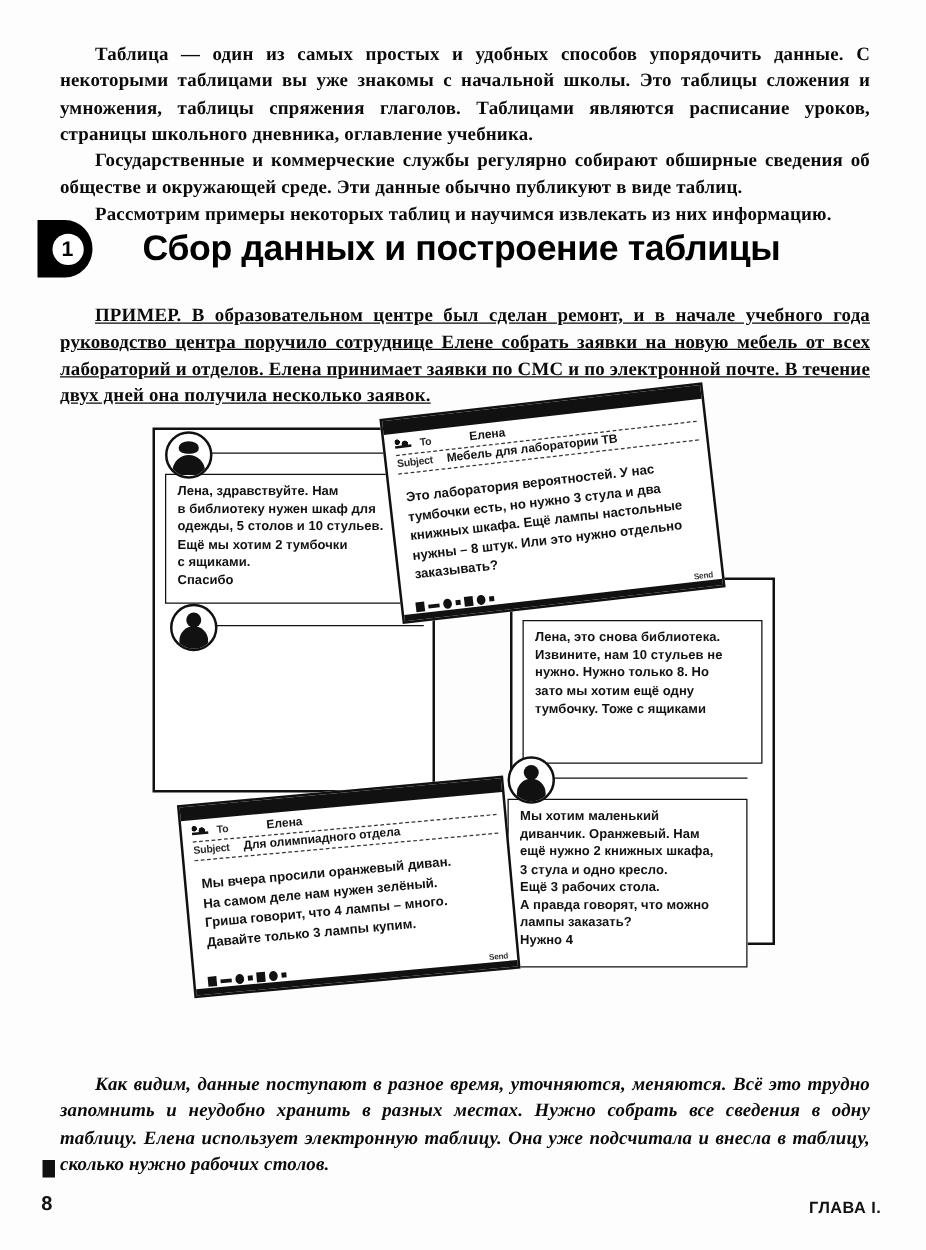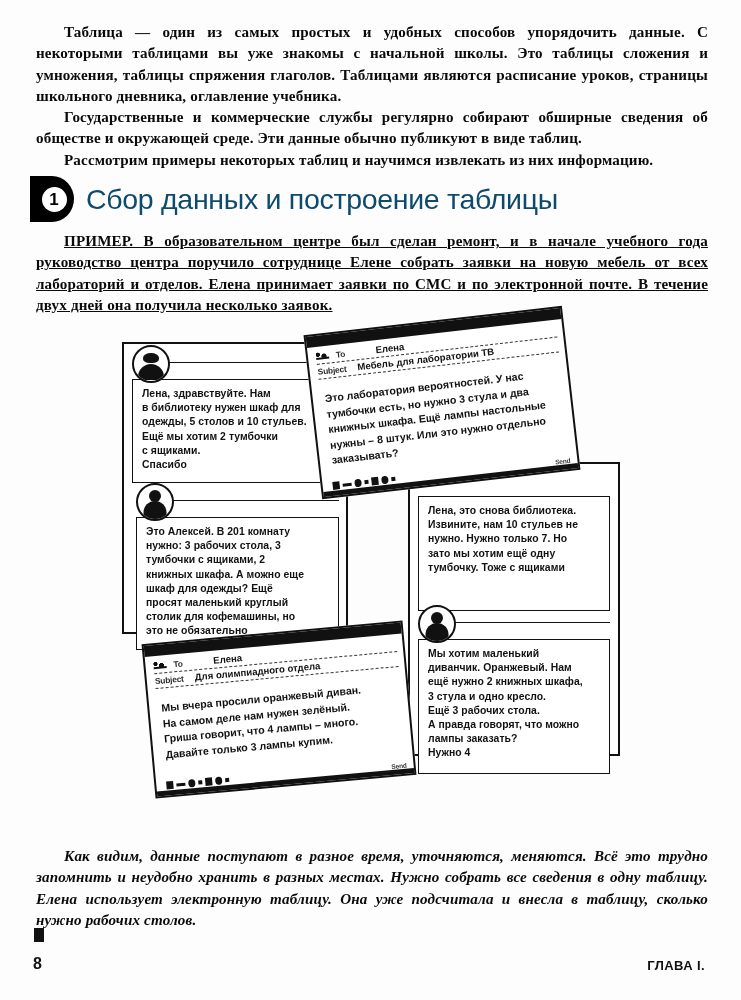--- a/index.html
+++ b/index.html
@@ -27,21 +27,21 @@
     font-family: "Liberation Serif", serif;
     font-weight: bold;
     font-size: 15.1px;
     line-height: 21.3px;
     text-align: justify;
     text-justify: inter-word;
     color: #0a0a0a;
     letter-spacing: 0.15px;
   }
   .text-block p {
-    margin: 0;
+    margin: 12px;
     text-indent: 28px;
   }
   .text-block p.last-short { text-align: left; }
 
   
   .section-head {
     position: absolute;
     left: 30px;
     top: 176px;
     display: flex;
@@ -70,25 +70,26 @@
   }
   .head-badge .num {
     font-family: "Liberation Sans", sans-serif;
     font-weight: bold;
     font-size: 17px;
     color: #000;
     line-height: 1;
   }
   .head-title {
     font-family: "Liberation Sans", sans-serif;
-    font-weight: normal;
+    font-weight: bold;
     font-size: 28.5px;
     letter-spacing: -0.3px;
-    color: #0c4a6e;
+    color: #000000;
     white-space: nowrap;
+    margin-left: 28px;
   }
 
   
   #figure {
     position: absolute;
     left: 0;
     top: 300px;
     width: 741px;
     height: 520px;
   }
@@ -323,43 +324,33 @@
 Спасибо</p>
       </div>
     </div>
 
     <div class="sms" style="left:136px; top:200px; width:203px;">
       <div class="hdr-line" style="width:181px;"></div>
       <div class="avatar">
         <div class="head"></div>
         <div class="body"></div>
       </div>
-      <div class="bubble" style="margin-top:17px; min-height:110px;">
-        <p>Это Алексей. В 201 комнату
-нужно: 3 рабочих стола, 3
-тумбочки с ящиками, 2
-книжных шкафа. А можно еще
-шкаф для одежды? Ещё
-просят маленький круглый
-столик для кофемашины, но
-это не обязательно</p>
-      </div>
     </div>
 
     <div class="sms" style="left:418px; top:196px; width:192px;">
       <div class="bubble" style="min-height:96px;">
         <p>Лена, это снова библиотека.
 Извините, нам 10 стульев не
-нужно. Нужно только 7. Но
+нужно. Нужно только 8. Но
 зато мы хотим ещё одну
 тумбочку. Тоже с ящиками</p>
       </div>
     </div>
 
-    <div class="sms" style="left:418px; top:322px; width:192px;">
+    <div class="sms" style="left:406px; top:322px; width:192px;">
       <div class="hdr-line" style="width:170px;"></div>
       <div class="avatar">
         <div class="head"></div>
         <div class="body"></div>
       </div>
       <div class="bubble" style="margin-top:17px; min-height:116px;">
         <p>Мы хотим маленький
 диванчик. Оранжевый. Нам
 ещё нужно 2 книжных шкафа,
 3 стула и одно кресло.

